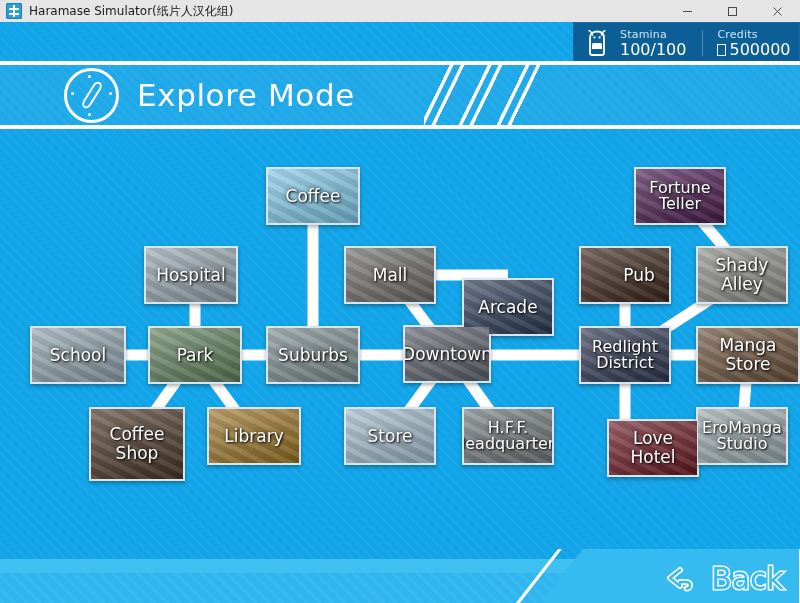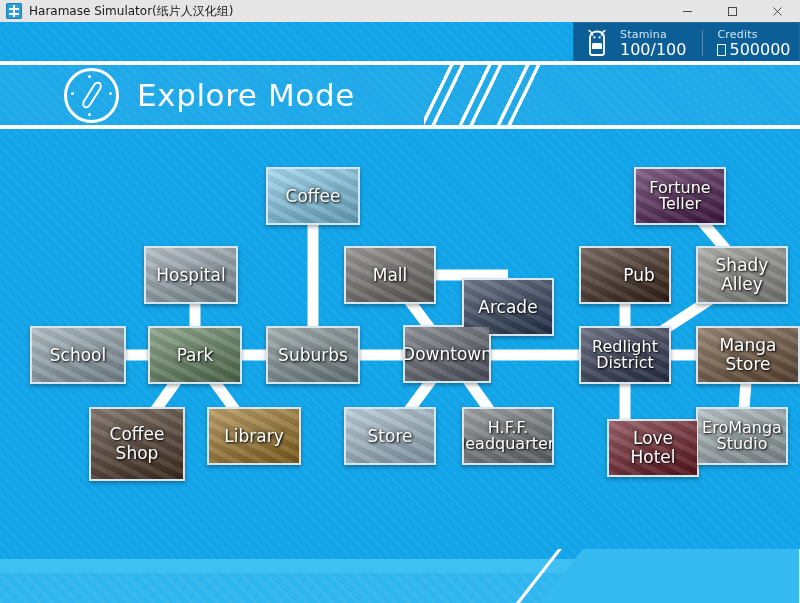--- a/index.html
+++ b/index.html
@@ -355,16 +355,23 @@
             <div class="nlabel small">EroManga Studio</div>
           </div>
         </div>
     </div>
 
     <div class="botbar">
       <div class="bot-fill"></div>
       <div class="bot-strip"></div>
       <div class="back-panel"></div>
       <div class="back-edge"></div>
+      <div class="back-btn">
+        <svg class="back-arrow" viewBox="0 0 34 26">
+          <path d="M13 4 L3 12 L13 20 L13 16 L19 16 C22 16 23 17.5 23 19.5 C23 21.5 21.5 22.6 19.5 22.6 L19.5 22.6" fill="none" stroke="#ffffff" stroke-width="6" stroke-linejoin="round" stroke-linecap="round"></path>
+          <path d="M13 4 L3 12 L13 20 L13 16 L19 16 C22 16 23 17.5 23 19.5 C23 21.5 21.5 22.6 19.5 22.6 L19.5 22.6" fill="none" stroke="#35bbf0" stroke-width="2.4" stroke-linejoin="round" stroke-linecap="round"></path>
+        </svg>
+        <div class="back-text">Back</div>
+      </div>
     </div>
 
   </div>
 </div>
 
 </body></html>

